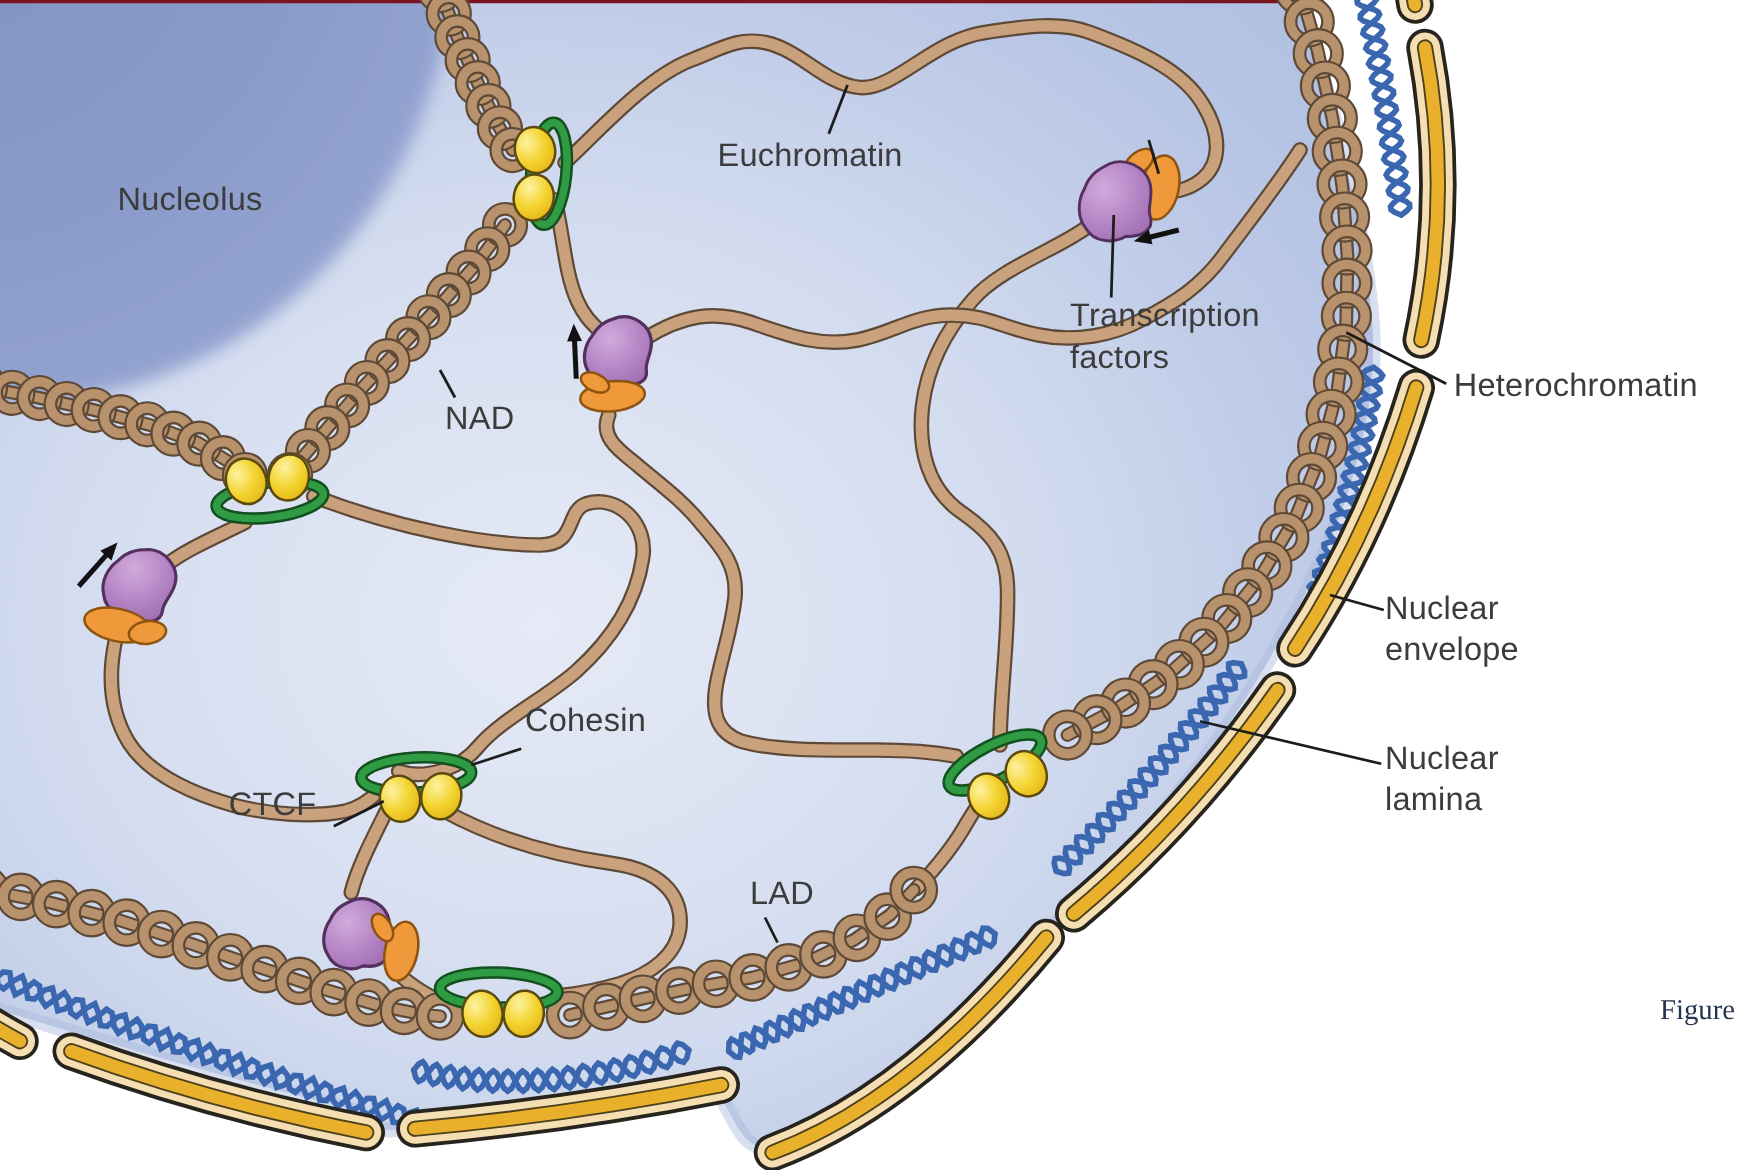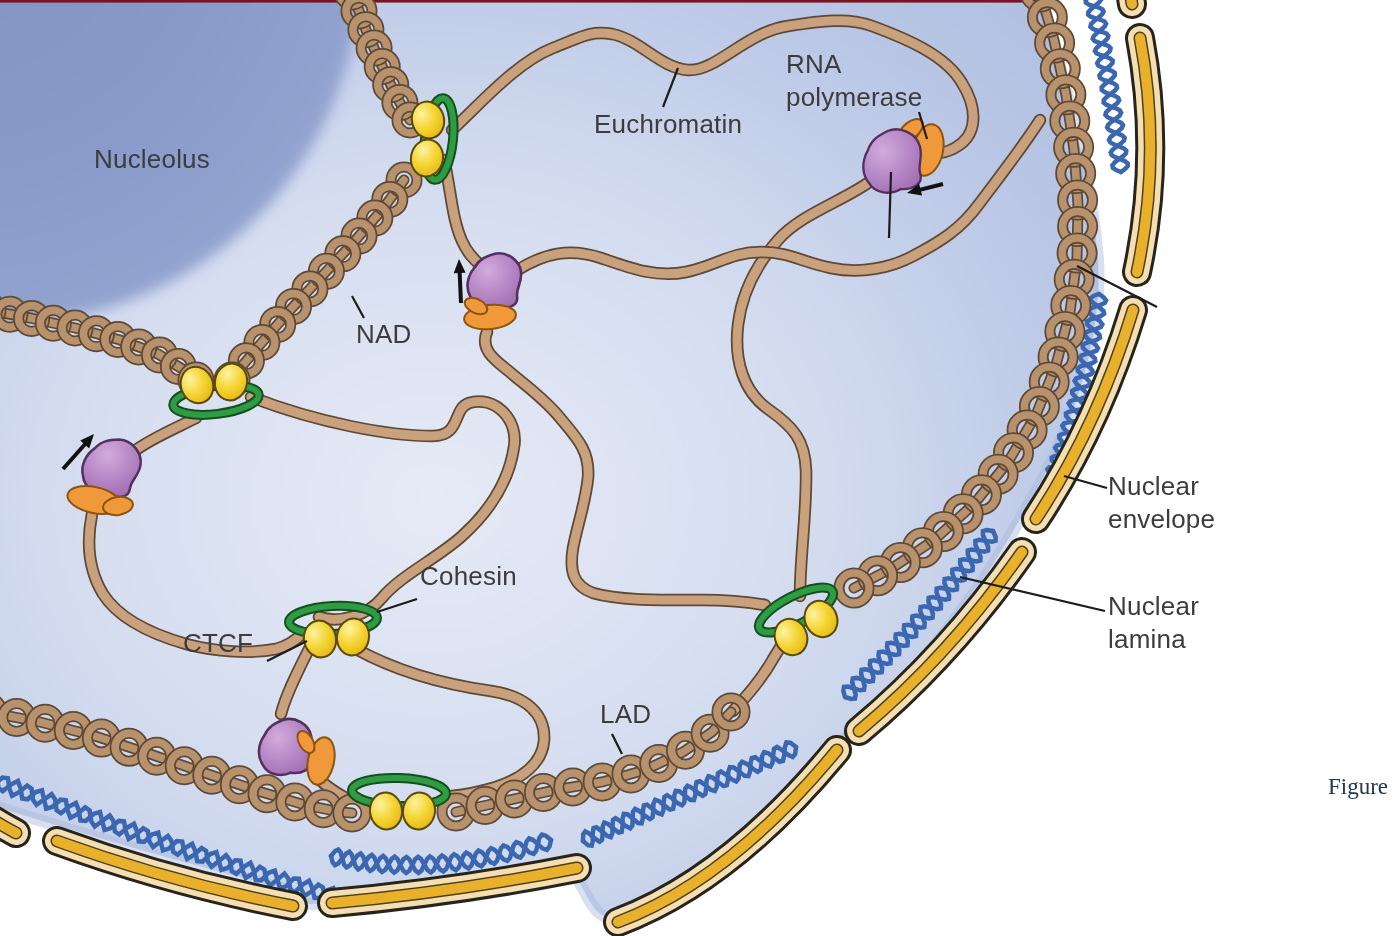--- a/index.html
+++ b/index.html
@@ -2,21 +2,21 @@
 <html style="--nucleoplasm_edge: #b2c0e2; --nucleoplasm_center: #e6eaf6; --nucleolus_fill: #8798c8; --chromatin_fiber: #c9a17d; --chromatin_coil: #b8926c; --fiber_outline: #5d4936; --nuclear_lamina: #3a67b0; --envelope_gold: #e9b02c; --envelope_cream: #f5dfb2; --envelope_outline: #26241c; --cohesin_green: #2f9c44; --cohesin_dark: #14501f; --ctcf_yellow: #f3d32f; --tf_purple: #ad7cbe; --rnap_orange: #f0993a; --pointer_line: #1c1c1c; --label_text: #3c3c3c; --caption_text: #24364f; --top_bar: #7a1420;"><head>
 <meta charset="utf-8">
 <style>
   html,body{margin:0;padding:0;background:#fff;}
   #stage{position:relative;width:1398px;height:936px;overflow:hidden;background:#fff;
          font-family:"Liberation Sans",sans-serif;}
   #art{position:absolute;left:0;top:0;}
   .lbl{position:absolute;font:26px/33px "Liberation Sans",sans-serif;
        color:var(--label_text,#3c3c3c);white-space:nowrap;letter-spacing:.2px;}
   .caption{position:absolute;font:23px/26px "Liberation Serif","DejaVu Serif",serif;
-       color:var(--caption_text,#24364f);white-space:nowrap;}
+       color:var(--caption_text,#24364f);white-space:nowrap;margin-top:21px;}
 </style>
 </head>
 <body>
 
 <div id="stage">
   <svg id="art" width="1398" height="936" viewBox="0 0 1398 936">
     <defs>
       <radialGradient id="gNuc" cx="40%" cy="55%" r="78%">
         <stop offset="0%" stop-color="#e6eaf6"></stop>
         <stop offset="45%" stop-color="#d3dcef"></stop>
@@ -355,26 +355,27 @@
         <line x1="943" y1="184" x2="915.731282501308" y2="190.817179374673" stroke="#111" stroke-width="4"></line>
         <path d="M 907 193 L 919.1267812518166 183.78364624861933 L 922.0372087522527 195.42535625036334 Z" fill="#111"></path>
         <line x1="461" y1="303" x2="459.40866894826786" y2="267.9907168618927" stroke="#111" stroke-width="4"></line>
         <path d="M 459 259 L 465.6295184941229 272.7131135974323 L 453.6418960115993 273.2580055284561 Z" fill="#111"></path>
         <line x1="63" y1="469" x2="88.03268279233393" y2="440.7372936215585" stroke="#111" stroke-width="4"></line>
         <path d="M 94 434 L 89.20903564689175 448.45844599420167 L 80.2259774848138 440.50202305064687 Z" fill="#111"></path>
       </g>
   </svg>
 
   <div class="lbl" style="left:94px;top:143px">Nucleolus</div>
-  <div class="lbl" style="left:594px;top:108px">Euchromatin</div>
-  <div class="lbl" style="left:786px;top:48px">
-    <div>RNA</div>
-    <div>polymerase</div>
+  <div class="lbl" style="left:574px;top:108px">Euchromatin</div>
+  <div class="lbl" style="left:856px;top:236px">
+    <div>Transcription</div>
+    <div>factors</div>
   </div>
   <div class="lbl" style="left:356px;top:318px">NAD</div>
+  <div class="lbl" style="left:1163px;top:292px">Heterochromatin</div>
   <div class="lbl" style="left:1108px;top:470px">
     <div>Nuclear</div>
     <div>envelope</div>
   </div>
   <div class="lbl" style="left:1108px;top:590px">
     <div>Nuclear</div>
     <div>lamina</div>
   </div>
   <div class="lbl" style="left:420px;top:560px">Cohesin</div>
   <div class="lbl" style="left:183px;top:627px">CTCF</div>

